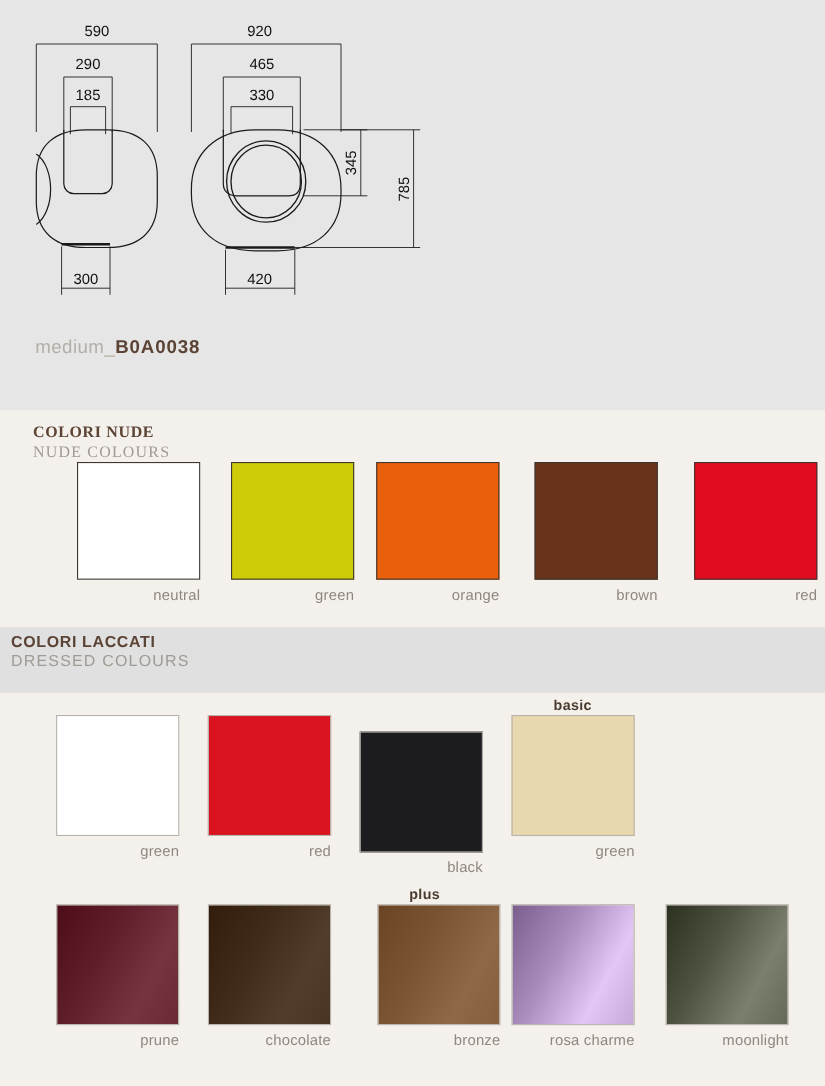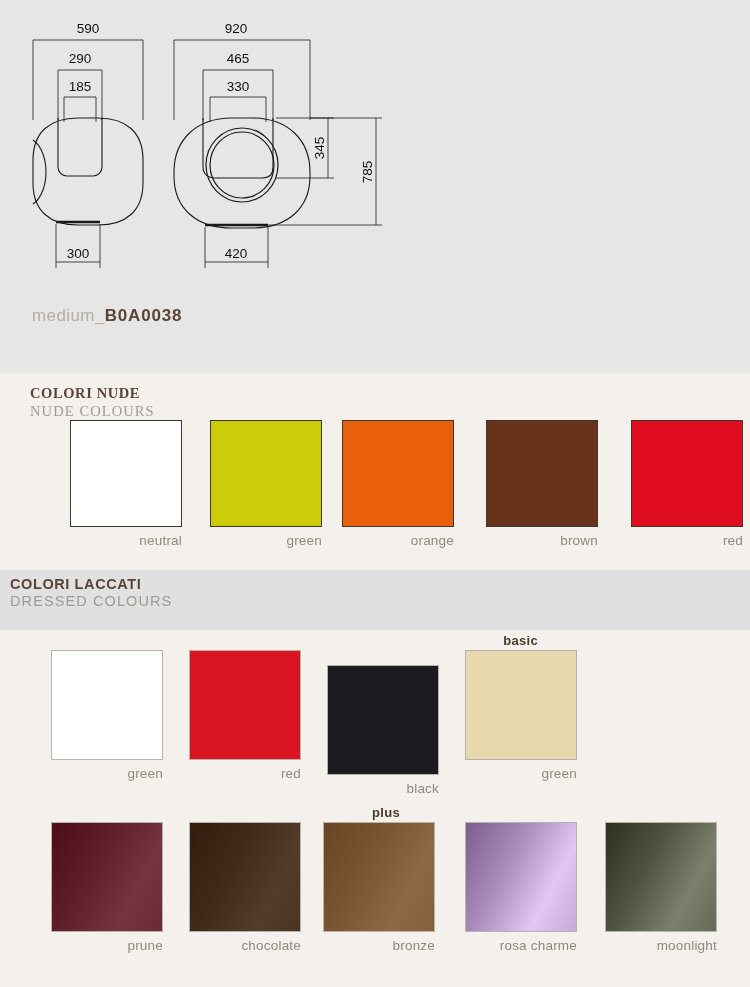--- a/index.html
+++ b/index.html
@@ -263,21 +263,21 @@
     <div class="group-tag" style="left:288px; top:175px;">plus</div>
 
     <div class="swatch-cell" style="left:12px;  top:192px;">
       <span class="swatch-chip lacc" id="sw-p0" style="background: linear-gradient(118deg, rgb(76, 13, 24) 0%, rgb(94, 31, 42) 38%, rgb(116, 53, 64) 72%, rgb(105, 42, 53) 100%);"></span>
       <div class="swatch-label">prune</div>
     </div>
     <div class="swatch-cell" style="left:150px; top:192px;">
       <span class="swatch-chip lacc" id="sw-p1" style="background: linear-gradient(118deg, rgb(50, 28, 11) 0%, rgb(64, 42, 25) 38%, rgb(82, 60, 43) 72%, rgb(73, 51, 34) 100%);"></span>
       <div class="swatch-label">chocolate</div>
     </div>
-    <div class="swatch-cell" style="left:284px; top:192px;">
+    <div class="swatch-cell" style="left:304px; top:192px;">
       <span class="swatch-chip lacc" id="sw-p2" style="background: linear-gradient(118deg, rgb(106, 68, 35) 0%, rgb(122, 84, 51) 38%, rgb(142, 104, 71) 72%, rgb(132, 94, 61) 100%);"></span>
       <div class="swatch-label">bronze</div>
     </div>
     <div class="swatch-cell" style="left:426px; top:192px;">
       <span class="swatch-chip lacc" id="sw-p3" style="background: linear-gradient(118deg, rgb(123, 94, 141) 0%, rgb(169, 140, 187) 38%, rgb(227, 198, 245) 72%, rgb(198, 169, 216) 100%);"></span>
       <div class="swatch-label wide">rosa charme</div>
     </div>
     <div class="swatch-cell" style="left:566px; top:192px;">
       <span class="swatch-chip lacc" id="sw-p4" style="background: linear-gradient(118deg, rgb(43, 48, 31) 0%, rgb(78, 83, 66) 38%, rgb(122, 127, 110) 72%, rgb(100, 105, 88) 100%);"></span>
       <div class="swatch-label wide">moonlight</div>

